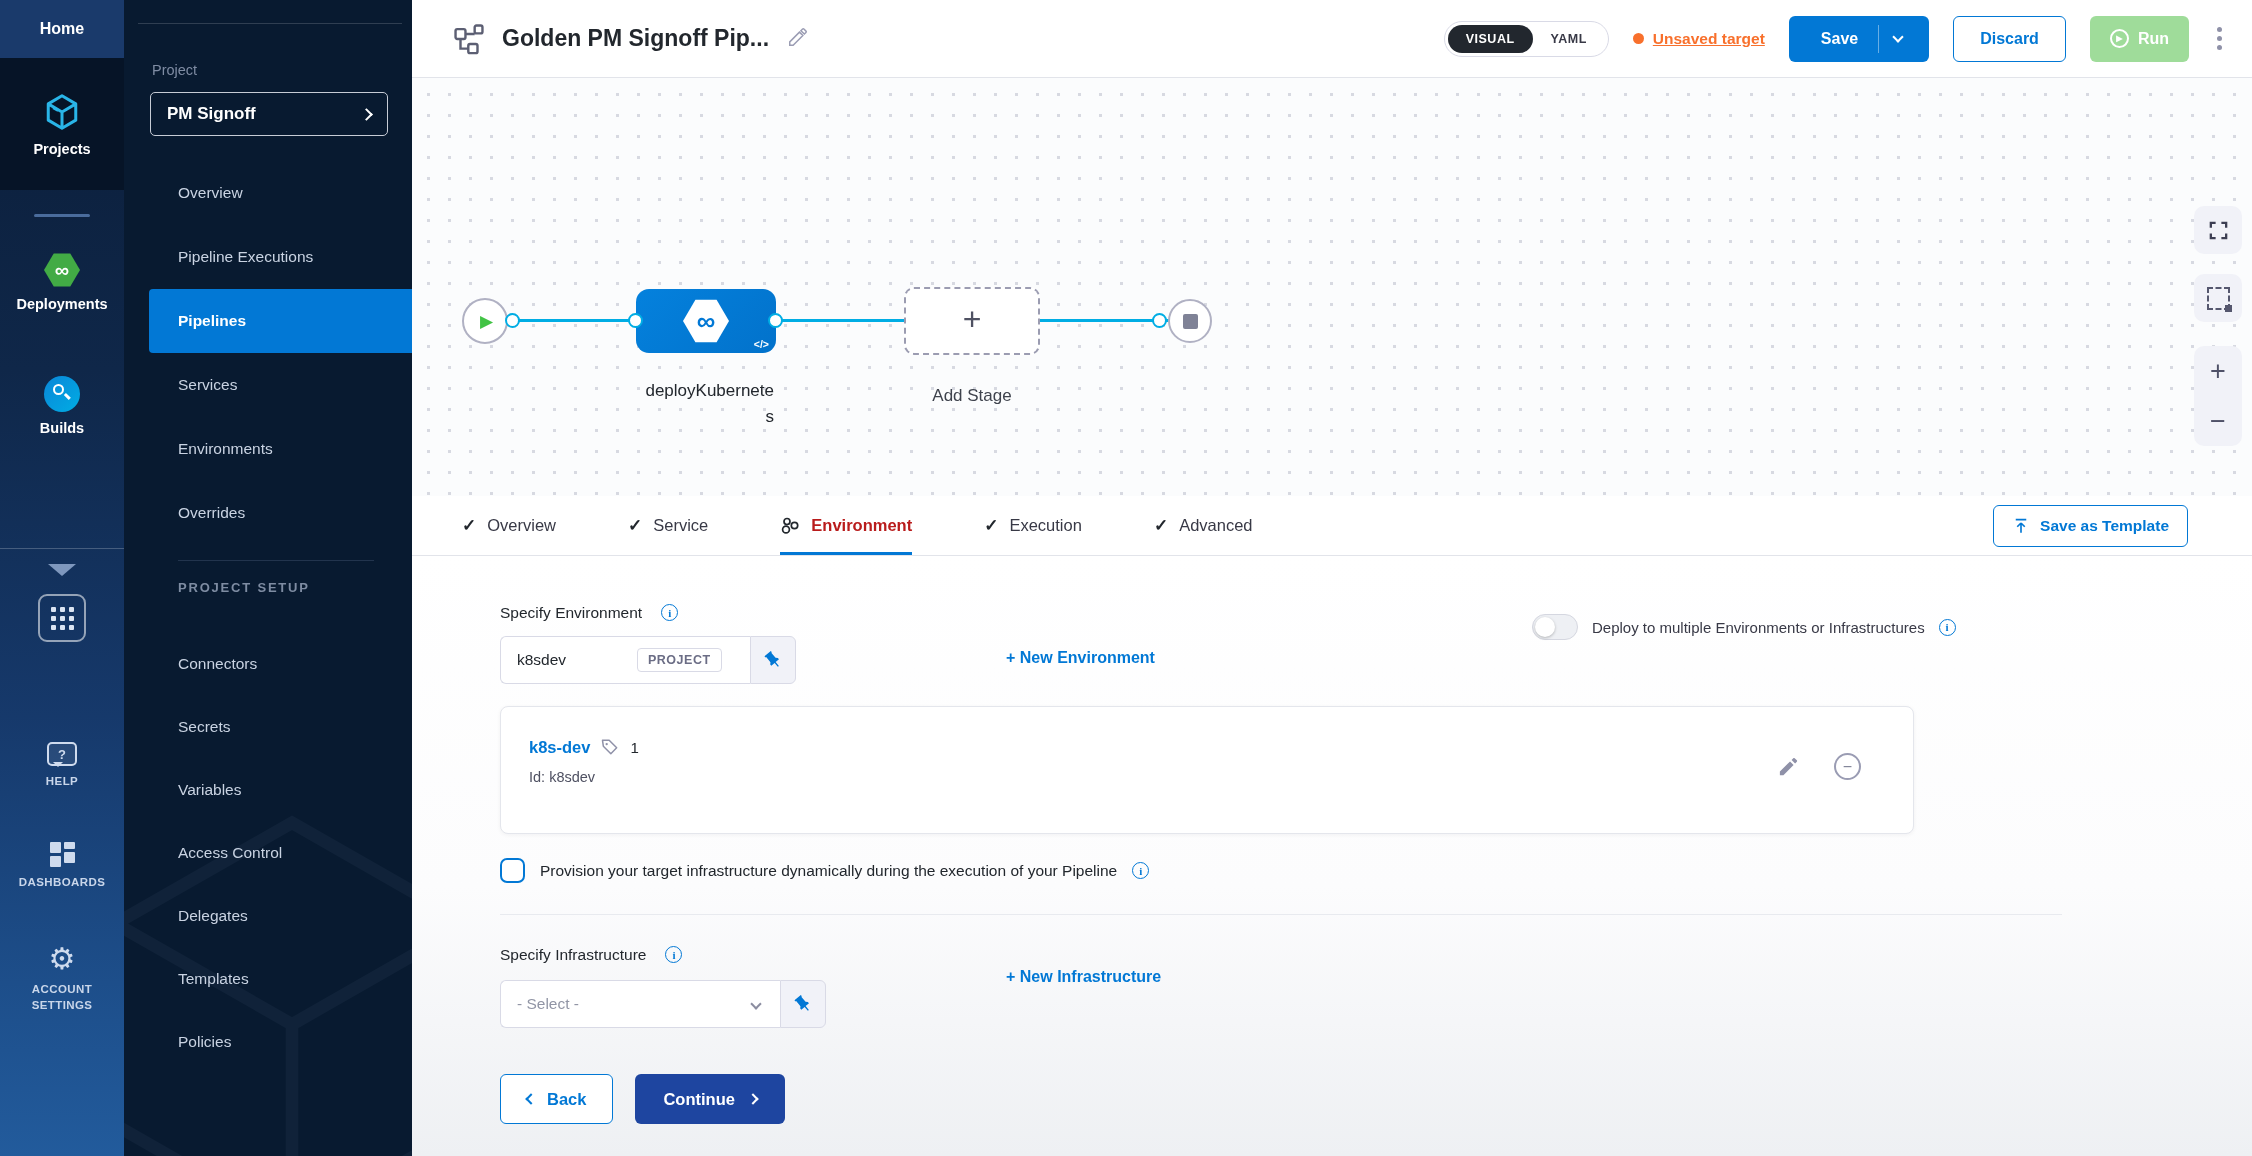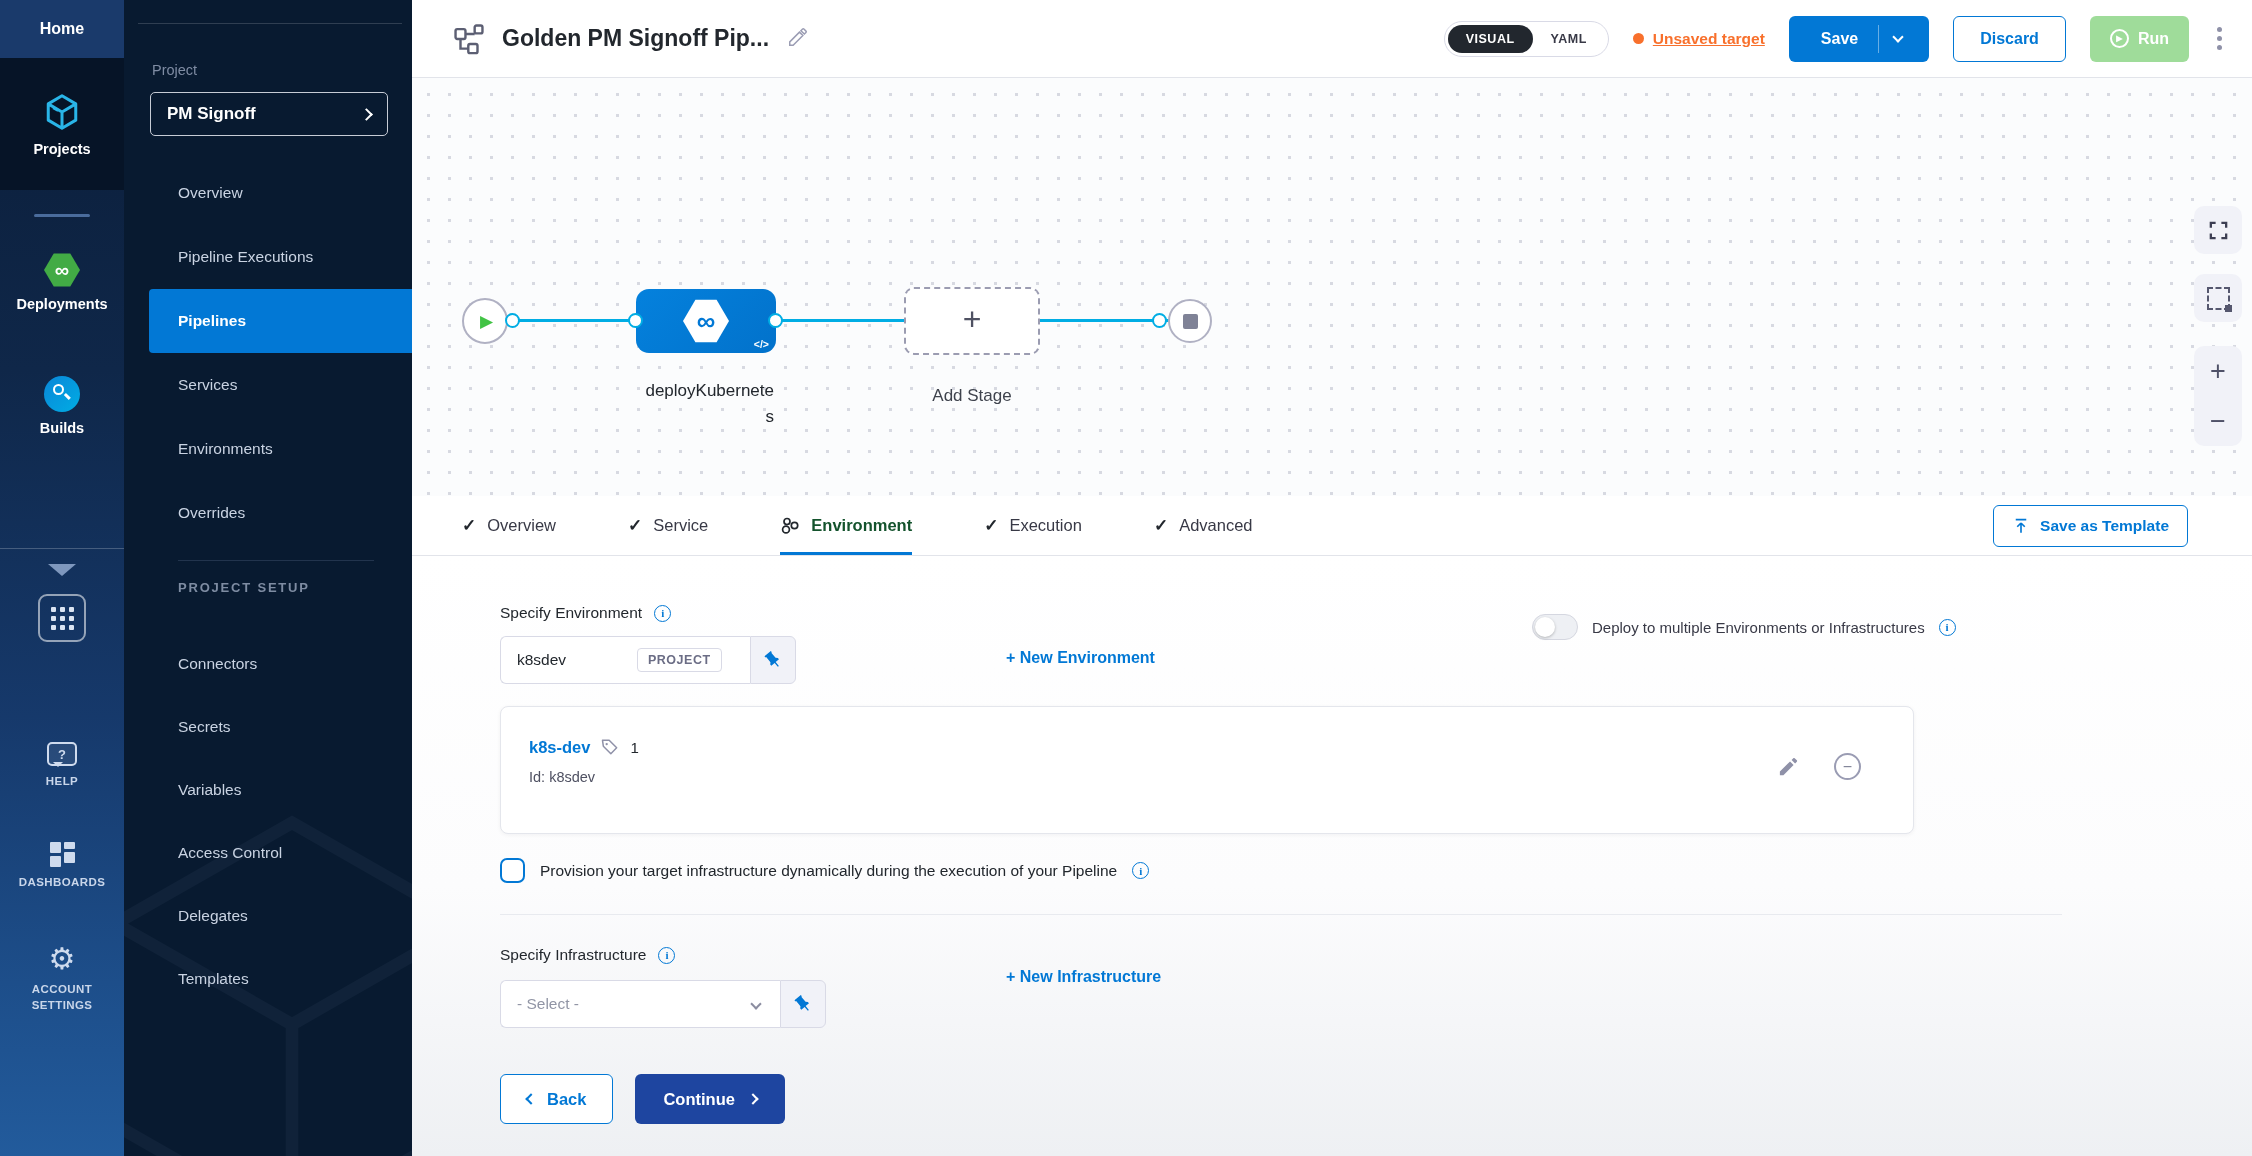--- a/index.html
+++ b/index.html
@@ -117,28 +117,28 @@
   .zoom-pill button { background:none; border:none; font-size:27px; color:#4f5168; cursor:pointer; line-height:1; font-weight:300;}
   .marquee { width:23px; height:23px; border:2.5px dashed #55576e; position:relative; }
   .marquee:after { content:""; position:absolute; right:-4px; bottom:-4px; width:7px; height:7px; background:#55576e; }
 
   
   #tabbar { position:absolute; top:496px; left:0; width:1840px; height:60px; background:#fff; border-bottom:1px solid #e2e4ea;
     display:flex; align-items:center; padding-left:50px; gap:72px; }
   .tab { height:100%; display:flex; align-items:center; gap:11px; font-size:16.5px; color:#383946; cursor:pointer;
     border-bottom:3px solid transparent; padding-top:3px; }
   .tab .check { color:#22272d; font-size:17px; font-weight:bold; }
-  .tab.active { font-weight:bold; color:#14532d; border-bottom-color:#0278d5; }
+  .tab.active { font-weight:bold; color:#b91c1c; border-bottom-color:#0278d5; }
   .btn-template { position:absolute; right:64px; top:9px; height:42px; background:#fff; border:1.7px solid #0278d5;
     border-radius:6px; color:#0278d5; font-weight:bold; font-size:15.5px; display:flex; align-items:center; gap:10px; padding:0 18px; cursor:pointer; }
 
   
   #content { position:absolute; top:556px; left:0; width:1840px; height:600px;
     background:linear-gradient(180deg,#ffffff 0%,#fcfcfd 55%,#eef0f3 100%); }
-  .field-label { position:absolute; font-size:15.5px; color:#22272d; display:flex; align-items:center; gap:12px; }
+  .field-label { position:absolute; font-size:15.5px; color:#22272d; display:flex; gap:19px; }
   .info { width:17px; height:17px; border:1.6px solid #0278d5; border-radius:50%; color:#0278d5; font-size:11px; font-weight:bold;
     display:inline-flex; align-items:center; justify-content:center; font-family:"Liberation Serif",serif; }
   .input-group { position:absolute; left:88px; top:80px; height:48px; display:flex; }
   .input-box { width:250px; height:48px; border:1px solid #d9dae6; border-right:none; border-radius:6px 0 0 6px; background:#fff;
     display:flex; align-items:center; padding:0 10px 0 16px; }
   .input-box input { border:none; outline:none; font-size:15.5px; color:#22272d; width:120px; font-family:inherit; background:transparent;}
   .scope-chip { border:1px solid #d9dae6; border-radius:4px; font-size:12.5px; font-weight:bold; color:#6b6d85;
     padding:4px 10px; background:#fff; letter-spacing:.5px; }
   .pin-seg { width:46px; height:48px; background:#f1f2f8; border:1px solid #d9dae6; border-radius:0 6px 6px 0;
     display:flex; align-items:center; justify-content:center; cursor:pointer; }
@@ -294,20 +294,23 @@
         </div>
       <div class="menu-item">
           <span>Access Control</span>
         </div>
       <div class="menu-item">
           <span>Delegates</span>
         </div>
       <div class="menu-item">
           <span>Templates</span>
         </div>
+      <div class="menu-item">
+          <span>Policies</span>
+        </div>
     </div>
 
     <svg class="watermark" width="420" height="420" viewBox="0 0 100 100">
       <path d="M50 4 L92 28 V76 L50 100 L8 76 V28 Z M8 28 L50 52 L92 28 M50 52 V100" fill="none" stroke="#9fb6d8" stroke-width="3"></path>
     </svg>
   </nav>
 
   <div id="main">
 
     <header id="topbar">

